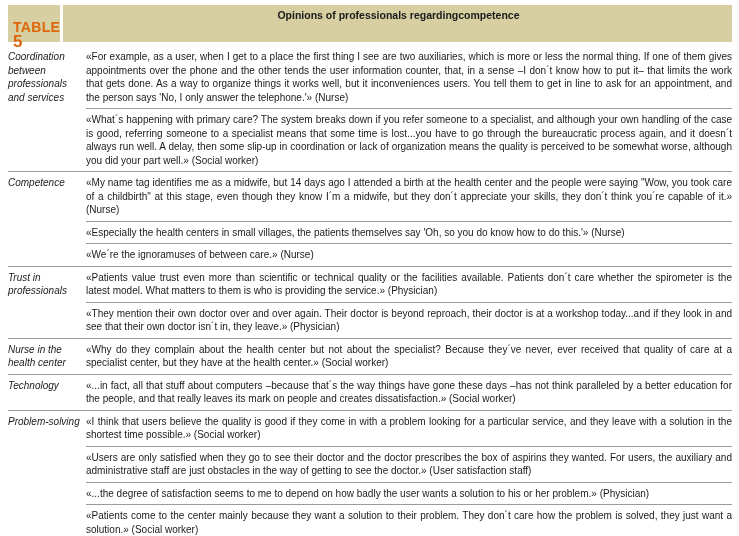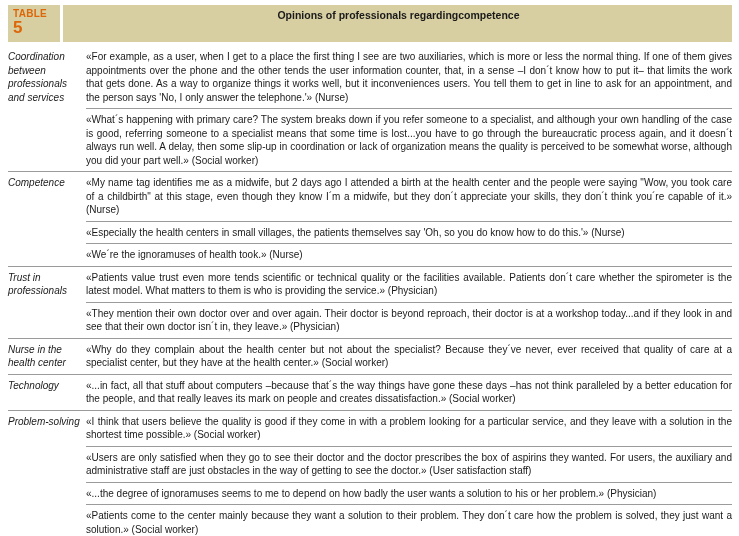--- a/index.html
+++ b/index.html
@@ -10,21 +10,21 @@
     font-family: "Liberation Sans", sans-serif;
     color: #1a1a1a;
     --accent: #dd6609;
     --header-bg: #d7cfa2;
     --line: #9b9b9b;
   }
   .page { width: 739px; height: 536px; padding: 5px 7px 4px 8px; overflow: hidden; }
 
   .thead { display: flex; align-items: stretch; height: 37px; margin-bottom: 4px; }
   .thead-label { width: 52px; background: var(--header-bg); padding: 3px 4px 2px 5px; }
-  .tlabel { color: var(--accent); font-weight: bold; font-size: 10px; letter-spacing: .3px; line-height: 11px; }
+  .tlabel { color: var(--accent); font-weight: bold; font-size: 14px; letter-spacing: .3px; line-height: 11px; margin-top: 14px; }
   .tnum   { color: var(--accent); font-weight: bold; font-size: 17px; line-height: 18px; }
   .thead-gap { width: 3px; background: #ffffff; }
   .thead-title {
     flex: 1; background: var(--header-bg);
     padding: 4px 8px 4px 10px;
     font-weight: bold; font-size: 10.5px; line-height: 13px;
     display: flex; flex-direction: row; justify-content: center;
   }
 
   table.tbl { width: 100%; border-collapse: collapse; border-bottom: 1px solid var(--line); }
@@ -59,52 +59,52 @@
     <tbody id="tbody">
         <tr>
           <td class="cat" rowspan="2">Coordination between professionals and services</td>
           <td class="quote"><span>«For example, as a user, when I get to a place the first thing I see are two auxiliaries, which is more or less the normal thing. If one of them gives appointments over the phone and the other tends the user information counter, that, in a sense –I don´t know how to put it– that limits the work that gets done. As a way to organize things it works well, but it inconveniences users. You tell them to get in line to ask for an appointment, and the person says 'No, I only answer the telephone.'»</span> <span>(Nurse)</span></td>
         </tr>
         <tr>
           <td class="quote"><span>«What´s happening with primary care? The system breaks down if you refer someone to a specialist, and although your own handling of the case is good, referring someone to a specialist means that some time is lost...you have to go through the bureaucratic process again, and it doesn´t always run well. A delay, then some slip-up in coordination or lack of organization means the quality is perceived to be somewhat worse, although you did your part well.»</span> <span>(Social worker)</span></td>
         </tr>
         <tr>
           <td class="cat" rowspan="3">Competence</td>
-          <td class="quote"><span>«My name tag identifies me as a midwife, but 2 days ago I attended a birth at the health center and the people were saying "Wow, you took care of a childbirth" at this stage, even though they know I´m a midwife, but they don´t appreciate your skills, they don´t think you´re capable of it.»</span> <span>(Nurse)</span></td>
+          <td class="quote"><span>«My name tag identifies me as a midwife, but 14 days ago I attended a birth at the health center and the people were saying "Wow, you took care of a childbirth" at this stage, even though they know I´m a midwife, but they don´t appreciate your skills, they don´t think you´re capable of it.»</span> <span>(Nurse)</span></td>
         </tr>
         <tr>
           <td class="quote"><span>«Especially the health centers in small villages, the patients themselves say 'Oh, so you do know how to do this.'»</span> <span>(Nurse)</span></td>
         </tr>
         <tr>
-          <td class="quote"><span>«We´re the ignoramuses of health took.»</span> <span>(Nurse)</span></td>
+          <td class="quote"><span>«We´re the ignoramuses of between care.»</span> <span>(Nurse)</span></td>
         </tr>
         <tr>
           <td class="cat" rowspan="2">Trust in professionals</td>
-          <td class="quote"><span>«Patients value trust even more tends scientific or technical quality or the facilities available. Patients don´t care whether the spirometer is the latest model. What matters to them is who is providing the service.»</span> <span>(Physician)</span></td>
+          <td class="quote"><span>«Patients value trust even more than scientific or technical quality or the facilities available. Patients don´t care whether the spirometer is the latest model. What matters to them is who is providing the service.»</span> <span>(Physician)</span></td>
         </tr>
         <tr>
           <td class="quote"><span>«They mention their own doctor over and over again. Their doctor is beyond reproach, their doctor is at a workshop today...and if they look in and see that their own doctor isn´t in, they leave.»</span> <span>(Physician)</span></td>
         </tr>
         <tr>
           <td class="cat" rowspan="1">Nurse in the health center</td>
           <td class="quote"><span>«Why do they complain about the health center but not about the specialist? Because they´ve never, ever received that quality of care at a specialist center, but they have at the health center.»</span> <span>(Social worker)</span></td>
         </tr>
         <tr>
           <td class="cat" rowspan="1">Technology</td>
           <td class="quote"><span>«...in fact, all that stuff about computers –because that´s the way things have gone these days –has not think paralleled by a better education for the people, and that really leaves its mark on people and creates dissatisfaction.»</span> <span>(Social worker)</span></td>
         </tr>
         <tr>
           <td class="cat" rowspan="4">Problem-solving</td>
           <td class="quote"><span>«I think that users believe the quality is good if they come in with a problem looking for a particular service, and they leave with a solution in the shortest time possible.»</span> <span>(Social worker)</span></td>
         </tr>
         <tr>
           <td class="quote"><span>«Users are only satisfied when they go to see their doctor and the doctor prescribes the box of aspirins they wanted. For users, the auxiliary and administrative staff are just obstacles in the way of getting to see the doctor.»</span> <span>(User satisfaction staff)</span></td>
         </tr>
         <tr>
-          <td class="quote"><span>«...the degree of ignoramuses seems to me to depend on how badly the user wants a solution to his or her problem.»</span> <span>(Physician)</span></td>
+          <td class="quote"><span>«...the degree of satisfaction seems to me to depend on how badly the user wants a solution to his or her problem.»</span> <span>(Physician)</span></td>
         </tr>
         <tr>
           <td class="quote"><span>«Patients come to the center mainly because they want a solution to their problem. They don´t care how the problem is solved, they just want a solution.»</span> <span>(Social worker)</span></td>
         </tr>
       </tbody>
   </table>
 
 </div>
 
 </body></html>

